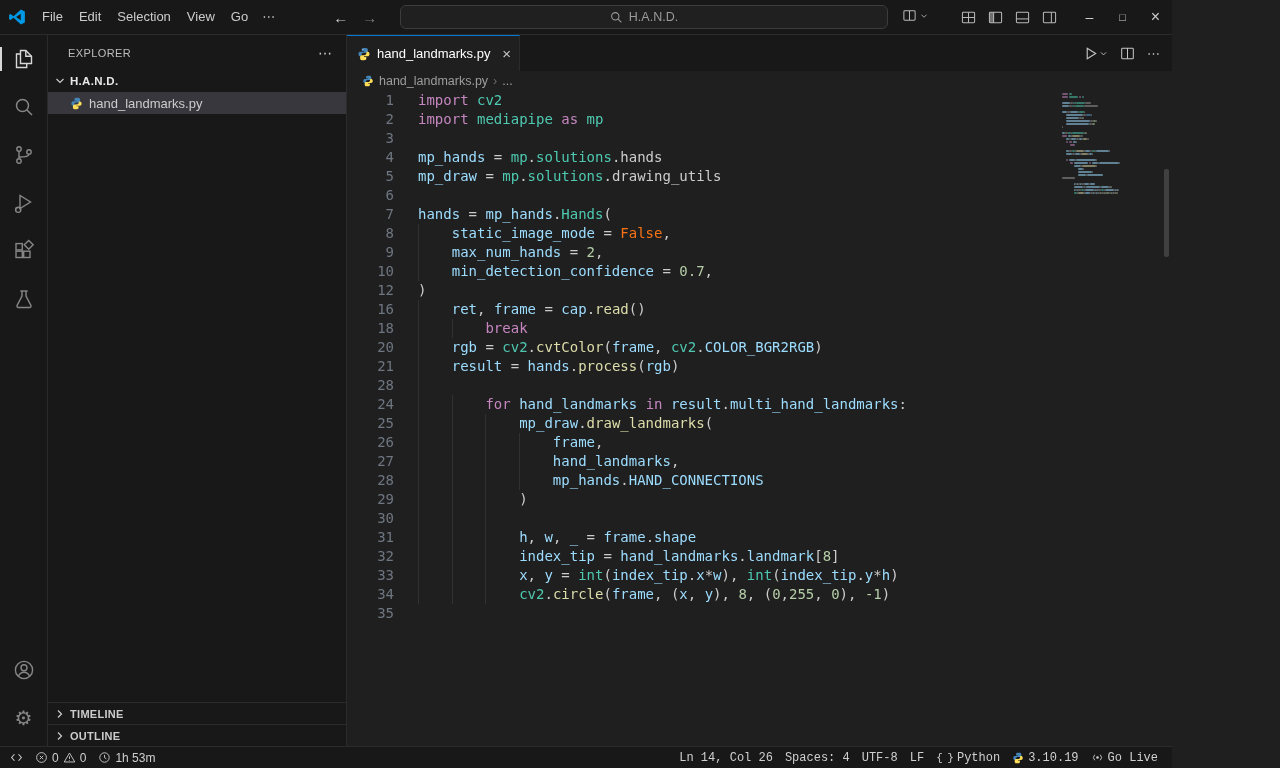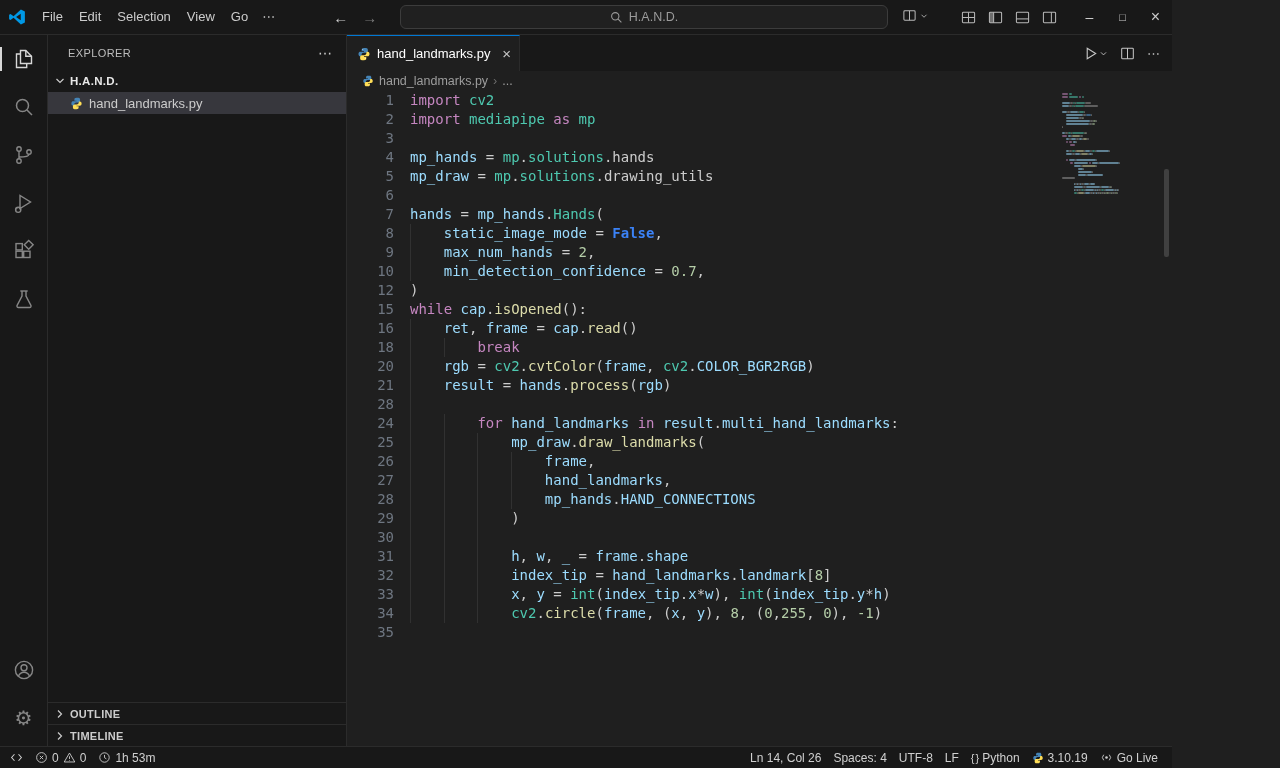--- a/index.html
+++ b/index.html
@@ -51,49 +51,49 @@
   .tab{width:173px;background:#1f1f1f;border-top:1px solid #0078d4;border-right:1px solid #2b2b2b;display:flex;align-items:center;gap:6px;padding:0 8px 0 10px;color:#ffffff;font-size:13px;}
   .tab-close{margin-left:auto;color:#c5c5c5;font-size:15px;}
   .tab-actions{margin-left:auto;display:flex;align-items:center;gap:12px;padding-right:12px;color:#c5c5c5;}
   .run-group{display:flex;align-items:center;gap:1px;}
   .breadcrumbs{height:20px;flex:none;display:flex;align-items:center;gap:5px;padding-left:15px;color:#9d9d9d;font-size:12.5px;background:#1f1f1f;}
   .bc-sep{color:#6e6e6e;}
   .editor{flex:1;position:relative;overflow:hidden;background:#1f1f1f;}
   .code-lines{position:absolute;top:0;left:0;right:0;}
   .code-line{display:flex;height:19px;line-height:19px;font-family:"DejaVu Sans Mono",monospace;font-size:14px;white-space:pre;}
   .ln{width:47px;flex:none;text-align:right;color:#6e7681;}
-  .lc{position:relative;flex:1;margin-left:16px;color:#cccccc;}
+  .lc{position:relative;flex:1;margin-left:24px;color:#cccccc;}
   .code-line.current .lc{outline:1px solid #323232;outline-offset:-1px;}
   .code-line.current .ln{color:#c6c6c6;}
   .cursor{display:inline-block;width:2px;height:15px;background:#c8c8c8;vertical-align:-2px;margin-left:1px;}
   .indent-guide{position:absolute;top:0;bottom:0;width:1px;background:#313131;}
   .tk-k{color:#c586c0;}
   .tk-t{color:#4ec9b0;}
   .tk-v{color:#9cdcfe;}
   .tk-f{color:#dcdcaa;}
   .tk-n{color:#b5cea8;}
-  .tk-c{color:#3b82f6;font-weight:bold;}
+  .tk-c{color:#f97316;}
   .tk-p{color:#cccccc;}
   .minimap{position:absolute;top:2px;right:14px;width:96px;bottom:0;opacity:.8;}
   .mm-line{position:relative;height:2px;margin-bottom:1px;}
   .mm-tk{position:absolute;top:0;height:2px;border-radius:1px;opacity:.65;}
   .mm-tk.tk-k{background:#c586c0;}
   .mm-tk.tk-t{background:#4ec9b0;}
   .mm-tk.tk-v{background:#9cdcfe;}
   .mm-tk.tk-f{background:#dcdcaa;}
   .mm-tk.tk-n{background:#b5cea8;}
   .mm-tk.tk-c{background:#569cd6;}
   .mm-tk.tk-p{background:#9a9a9a;}
   .scroll-thumb{position:absolute;right:3px;top:78px;width:5px;height:88px;background:#404040;border-radius:2px;}
 
   
   .statusbar{height:22px;flex:none;background:#181818;border-top:1px solid #2b2b2b;display:flex;align-items:center;font-size:12px;color:#d0d0d0;padding:0 8px 0 4px;}
   .sb-item{display:flex;align-items:center;gap:4px;padding:0 6px;height:22px;white-space:nowrap;}
   .sb-item svg{flex:none;}
-  .sb-right{margin-left:auto;display:flex;align-items:center;}
+  .sb-right{margin-left:auto;display:flex;align-items:center;font-family:Liberation Mono, monospace;}
   .braces{font-size:11px;letter-spacing:-1px;}
 </style>
 </head>
 <body>
 
 <div class="window">
 
   <div class="titlebar">
     <div class="logo">
       <svg width="18" height="18" viewBox="0 0 24 24">
@@ -235,27 +235,27 @@
               <path fill="#ffde57" d="M8 15c2 0 2.6-.9 2.6-2v-1.6H8v-.7h4.1c1.2 0 2.2-.7 2.2-2.6s-1-2.7-2.2-2.7h-1.3v1.5c0 1.3-1.1 2.4-2.4 2.4H5.5c-1 0-1.9.9-1.9 2V13c0 1.1.9 2 2 2H8z"></path>
             </svg>
             <span class="file-label">hand_landmarks.py</span>
           </div>
         </div>
       <div class="side-sections" id="side-sections">
           <div class="side-section">
             <svg width="16" height="16" viewBox="0 0 16 16" fill="none" stroke="#cccccc" stroke-width="1.2">
               <path d="M6 4.5L9.5 8 6 11.5"></path>
             </svg>
-            <span class="side-section-label">OUTLINE</span>
+            <span class="side-section-label">TIMELINE</span>
           </div>
           <div class="side-section">
             <svg width="16" height="16" viewBox="0 0 16 16" fill="none" stroke="#cccccc" stroke-width="1.2">
               <path d="M6 4.5L9.5 8 6 11.5"></path>
             </svg>
-            <span class="side-section-label">TIMELINE</span>
+            <span class="side-section-label">OUTLINE</span>
           </div>
         </div>
     </div>
 
     <div class="editor-col">
       <div class="tabbar">
         <div class="tab">
           <svg width="14" height="14" viewBox="0 0 16 16">
               <path fill="#4584b6" d="M8 1C6 1 5.4 1.9 5.4 3v1.6H8v.7H3.9c-1.2 0-2.2.7-2.2 2.6s1 2.7 2.2 2.7h1.3V9.1c0-1.3 1.1-2.4 2.4-2.4h2.9c1 0 1.9-.9 1.9-2V3c0-1.1-.9-2-2-2H8z"></path>
               <path fill="#ffde57" d="M8 15c2 0 2.6-.9 2.6-2v-1.6H8v-.7h4.1c1.2 0 2.2-.7 2.2-2.6s-1-2.7-2.2-2.7h-1.3v1.5c0 1.3-1.1 2.4-2.4 2.4H5.5c-1 0-1.9.9-1.9 2V13c0 1.1.9 2 2 2H8z"></path>
@@ -298,21 +298,20 @@
             <div class="code-line"><span class="ln">2</span><span class="lc"><span class="tk-k">import</span><span class="tk-p"> </span><span class="tk-t">mediapipe</span><span class="tk-p"> </span><span class="tk-k">as</span><span class="tk-p"> </span><span class="tk-t">mp</span></span></div>
             <div class="code-line"><span class="ln">3</span><span class="lc"></span></div>
             <div class="code-line"><span class="ln">4</span><span class="lc"><span class="tk-v">mp_hands</span><span class="tk-p"> = </span><span class="tk-t">mp</span><span class="tk-p">.</span><span class="tk-t">solutions</span><span class="tk-p">.hands</span></span></div>
             <div class="code-line"><span class="ln">5</span><span class="lc"><span class="tk-v">mp_draw</span><span class="tk-p"> = </span><span class="tk-t">mp</span><span class="tk-p">.</span><span class="tk-t">solutions</span><span class="tk-p">.drawing_utils</span></span></div>
             <div class="code-line"><span class="ln">6</span><span class="lc"></span></div>
             <div class="code-line"><span class="ln">7</span><span class="lc"><span class="tk-v">hands</span><span class="tk-p"> = </span><span class="tk-v">mp_hands</span><span class="tk-p">.</span><span class="tk-t">Hands</span><span class="tk-p">(</span></span></div>
             <div class="code-line"><span class="ln">8</span><span class="lc"><span class="tk-p">    </span><span class="tk-v">static_image_mode</span><span class="tk-p"> = </span><span class="tk-c">False</span><span class="tk-p">,</span><span class="indent-guide" style="left: 0px;"></span></span></div>
             <div class="code-line"><span class="ln">9</span><span class="lc"><span class="tk-p">    </span><span class="tk-v">max_num_hands</span><span class="tk-p"> = </span><span class="tk-n">2</span><span class="tk-p">,</span><span class="indent-guide" style="left: 0px;"></span></span></div>
             <div class="code-line"><span class="ln">10</span><span class="lc"><span class="tk-p">    </span><span class="tk-v">min_detection_confidence</span><span class="tk-p"> = </span><span class="tk-n">0.7</span><span class="tk-p">,</span><span class="indent-guide" style="left: 0px;"></span></span></div>
             <div class="code-line"><span class="ln">12</span><span class="lc"><span class="tk-p">)</span></span></div>
-            <div class="code-line"><span class="ln">15</span><span class="lc"><span class="tk-k">while</span><span class="tk-p"> </span><span class="tk-v">cap</span><span class="tk-p">.</span><span class="tk-f">isOpened</span><span class="tk-p">():</span></span></div>
             <div class="code-line"><span class="ln">16</span><span class="lc"><span class="tk-p">    </span><span class="tk-v">ret</span><span class="tk-p">, </span><span class="tk-v">frame</span><span class="tk-p"> = </span><span class="tk-v">cap</span><span class="tk-p">.</span><span class="tk-f">read</span><span class="tk-p">()</span><span class="indent-guide" style="left: 0px;"></span></span></div>
             <div class="code-line"><span class="ln">18</span><span class="lc"><span class="tk-p">        </span><span class="tk-k">break</span><span class="indent-guide" style="left: 0px;"></span><span class="indent-guide" style="left: 33.72px;"></span></span></div>
             <div class="code-line"><span class="ln">20</span><span class="lc"><span class="tk-p">    </span><span class="tk-v">rgb</span><span class="tk-p"> = </span><span class="tk-t">cv2</span><span class="tk-p">.</span><span class="tk-f">cvtColor</span><span class="tk-p">(</span><span class="tk-v">frame</span><span class="tk-p">, </span><span class="tk-t">cv2</span><span class="tk-p">.</span><span class="tk-v">COLOR_BGR2RGB</span><span class="tk-p">)</span><span class="indent-guide" style="left: 0px;"></span></span></div>
             <div class="code-line"><span class="ln">21</span><span class="lc"><span class="tk-p">    </span><span class="tk-v">result</span><span class="tk-p"> = </span><span class="tk-v">hands</span><span class="tk-p">.</span><span class="tk-f">process</span><span class="tk-p">(</span><span class="tk-v">rgb</span><span class="tk-p">)</span><span class="indent-guide" style="left: 0px;"></span></span></div>
             <div class="code-line"><span class="ln">28</span><span class="lc"><span class="indent-guide" style="left: 0px;"></span></span></div>
             <div class="code-line"><span class="ln">24</span><span class="lc"><span class="tk-p">        </span><span class="tk-k">for</span><span class="tk-p"> </span><span class="tk-v">hand_landmarks</span><span class="tk-p"> </span><span class="tk-k">in</span><span class="tk-p"> </span><span class="tk-v">result</span><span class="tk-p">.</span><span class="tk-v">multi_hand_landmarks</span><span class="tk-p">:</span><span class="indent-guide" style="left: 0px;"></span><span class="indent-guide" style="left: 33.72px;"></span></span></div>
             <div class="code-line"><span class="ln">25</span><span class="lc"><span class="tk-p">            </span><span class="tk-v">mp_draw</span><span class="tk-p">.</span><span class="tk-f">draw_landmarks</span><span class="tk-p">(</span><span class="indent-guide" style="left: 0px;"></span><span class="indent-guide" style="left: 33.72px;"></span><span class="indent-guide" style="left: 67.44px;"></span></span></div>
             <div class="code-line"><span class="ln">26</span><span class="lc"><span class="tk-p">                </span><span class="tk-v">frame</span><span class="tk-p">,</span><span class="indent-guide" style="left: 0px;"></span><span class="indent-guide" style="left: 33.72px;"></span><span class="indent-guide" style="left: 67.44px;"></span><span class="indent-guide" style="left: 101.16px;"></span></span></div>
             <div class="code-line"><span class="ln">27</span><span class="lc"><span class="tk-p">                </span><span class="tk-v">hand_landmarks</span><span class="tk-p">,</span><span class="indent-guide" style="left: 0px;"></span><span class="indent-guide" style="left: 33.72px;"></span><span class="indent-guide" style="left: 67.44px;"></span><span class="indent-guide" style="left: 101.16px;"></span></span></div>
             <div class="code-line"><span class="ln">28</span><span class="lc"><span class="tk-p">                </span><span class="tk-v">mp_hands</span><span class="tk-p">.</span><span class="tk-v">HAND_CONNECTIONS</span><span class="indent-guide" style="left: 0px;"></span><span class="indent-guide" style="left: 33.72px;"></span><span class="indent-guide" style="left: 67.44px;"></span><span class="indent-guide" style="left: 101.16px;"></span></span></div>

